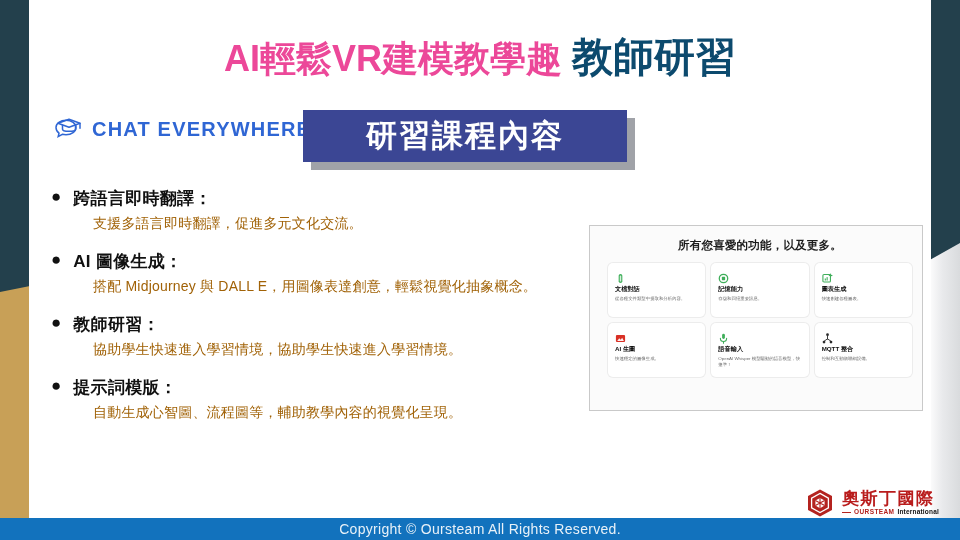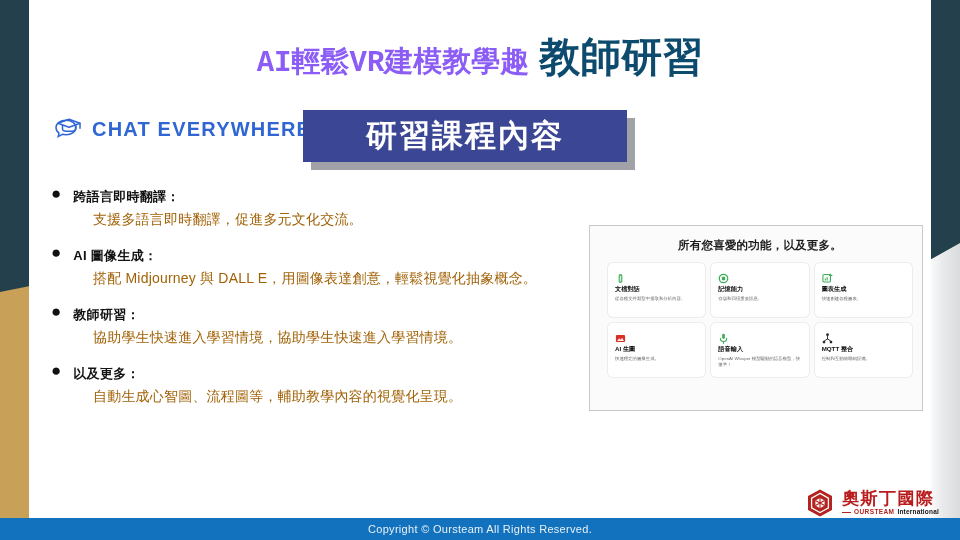--- a/index.html
+++ b/index.html
@@ -72,25 +72,24 @@
   
   .title-row {
     position: absolute;
     left: 0;
     top: 16px;
     width: 902px;
     text-align: center;
     white-space: nowrap;
   }
   .title-blue {
-    font-size: 29px;
-    font-weight: bold;
-    color: #8b5cf6;
+    font-size: 36px;
+    font-weight: bold;
+    color: #ec4899;
     letter-spacing: 0px;
-    font-family: Liberation Mono, monospace;
   }
   .title-black {
     font-size: 41px;
     font-weight: bold;
     color: #0c4a6e;
     margin-left: 10px;
   }
 
   
   .brand {
@@ -159,21 +158,21 @@
     margin-bottom: 5px;
   }
   .b-dot {
     font-size: 17px;
     line-height: 1;
     color: #111111;
     flex: 0 0 auto;
     transform: translateY(-2px);
   }
   .b-title {
-    font-size: 13px;
+    font-size: 17px;
     font-weight: bold;
     color: #111111;
     letter-spacing: 0.3px;
   }
   .b-desc {
     font-size: 14px;
     color: #a16207;
     padding-left: 46px;
     margin-bottom: 17px;
     letter-spacing: 0.2px;
@@ -279,21 +278,21 @@
     left: 0;
     bottom: 0;
     width: 960px;
     height: 22px;
     background: #1272bd;
     display: flex;
     align-items: center;
     justify-content: center;
   }
   .footer-text {
-    font-size: 11px;
+    font-size: 14px;
     color: #e8f1f8;
     letter-spacing: 0.3px;
   }
 </style>
 </head>
 <body>
 
 <div class="slide">
 
   <div class="deco-teal"></div>
@@ -347,21 +346,21 @@
         <div class="b-head">
           <span class="b-dot">●</span>
           <span class="b-title">教師研習：</span>
         </div>
         <div class="b-desc">協助學生快速進入學習情境，協助學生快速進入學習情境。</div>
       </div>
 
       <div class="b-item">
         <div class="b-head">
           <span class="b-dot">●</span>
-          <span class="b-title">以及更多：</span>
+          <span class="b-title">提示詞模版：</span>
         </div>
         <div class="b-desc">自動生成心智圖、流程圖等，輔助教學內容的視覺化呈現。</div>
       </div>
 
     </div>
 
     <div class="panel">
       <div class="panel-title">所有您喜愛的功能，以及更多。</div>
       <div class="panel-grid">
 

